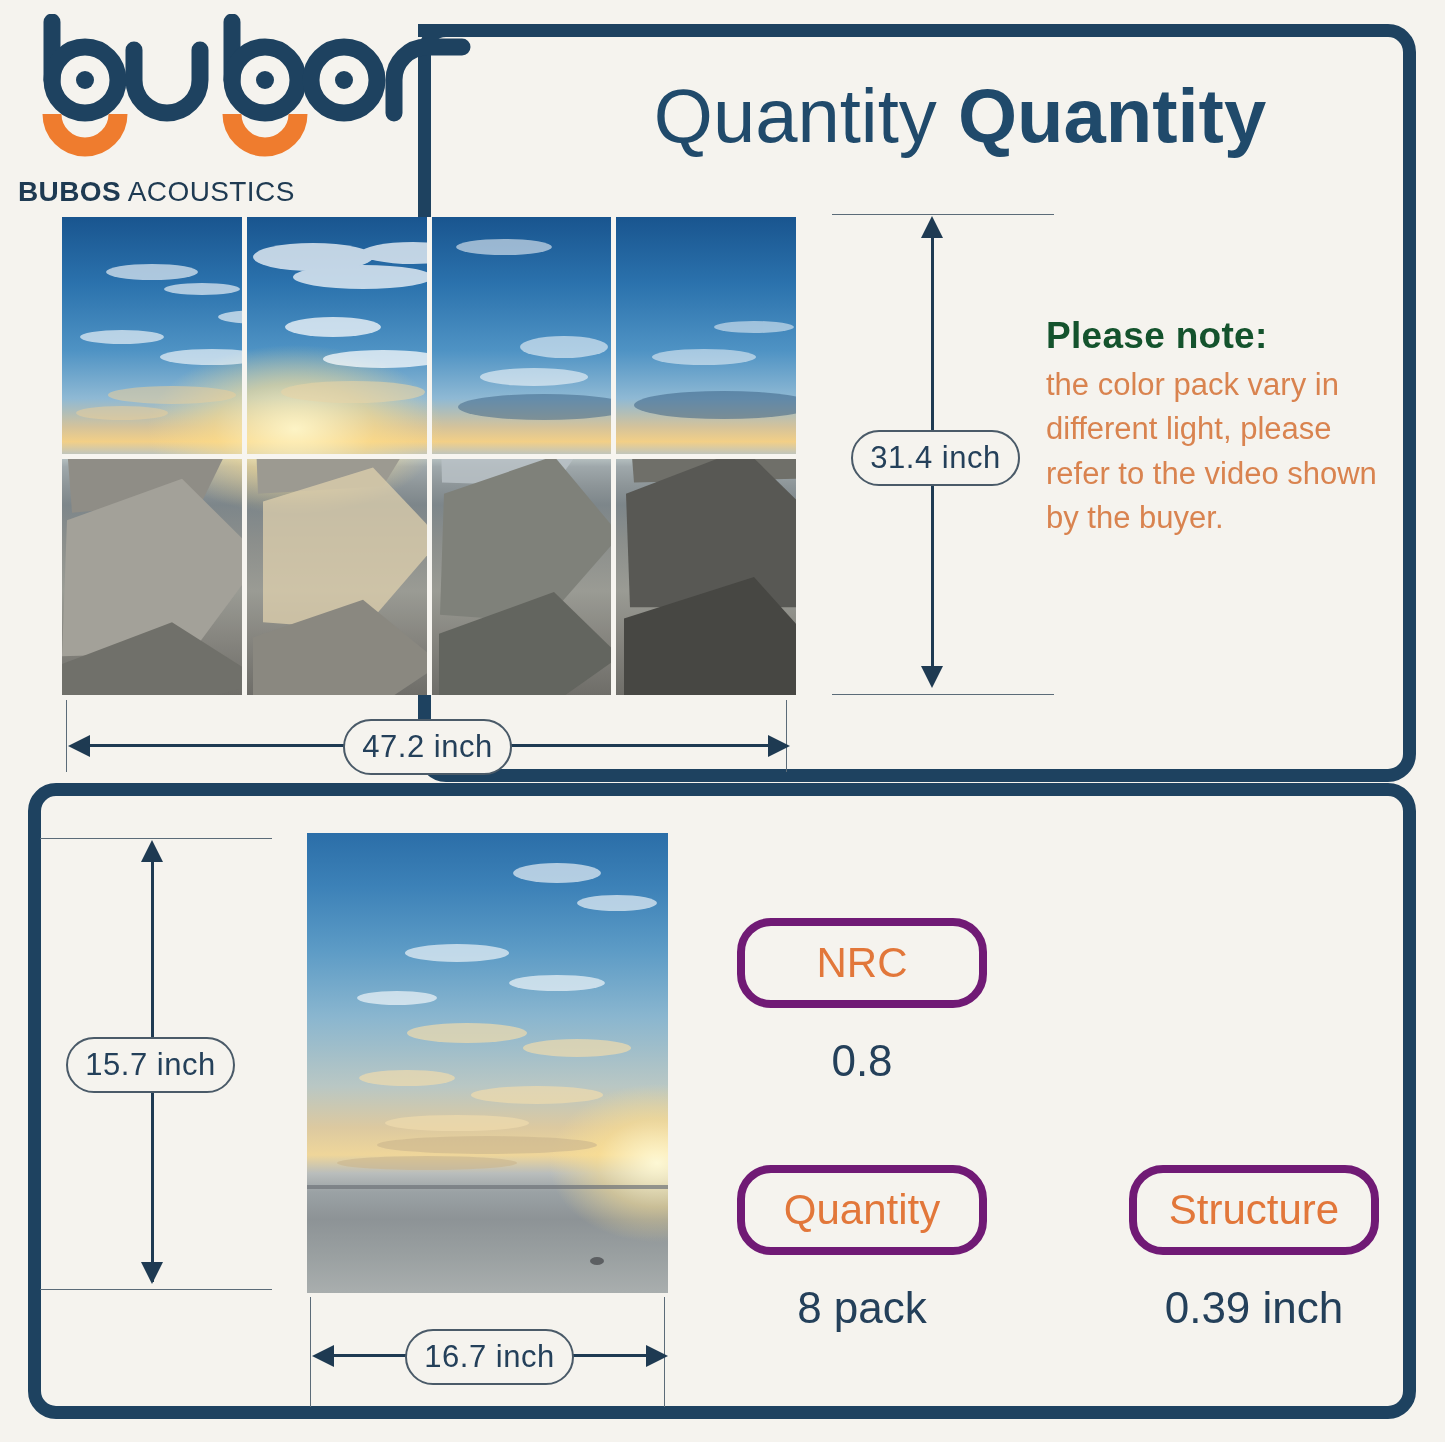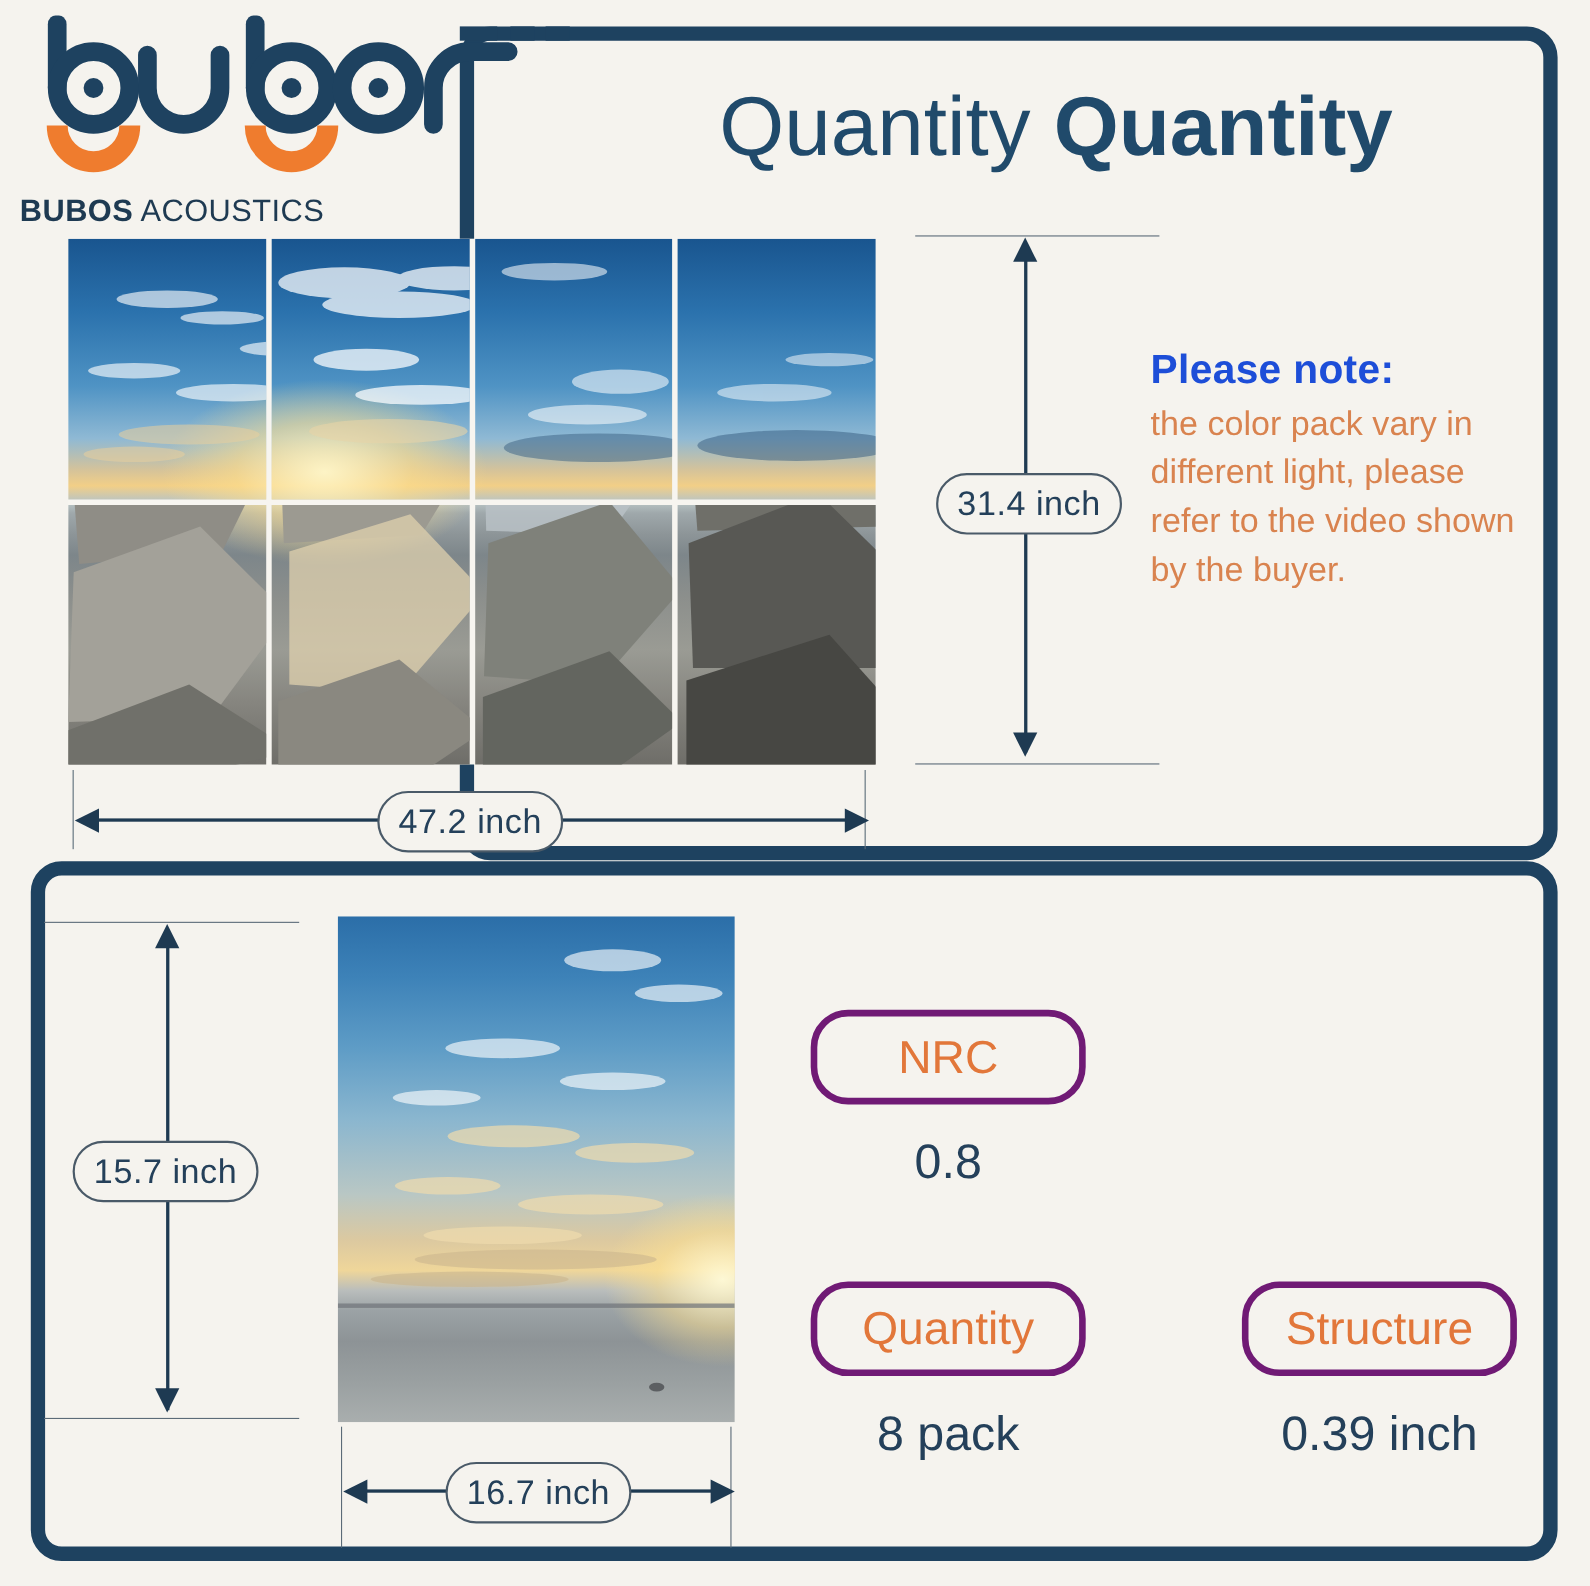--- a/index.html
+++ b/index.html
@@ -134,30 +134,30 @@
     letter-spacing:.5px;
   }
 
   
   .note{
     position:absolute;left:1046px;top:315px;width:350px;
     color:#d97a45;
   }
   .note .hd{
     font-size:37px;font-weight:700;letter-spacing:.3px;
-    color:#1d4ed8;margin-bottom:6px;
+    color:#14532d;margin-bottom:6px;
   }
   .note .bd{
     font-size:31px;line-height:1.43;color:#d9834f;
   }
 
   
   .spec{position:absolute;width:250px;text-align:center;}
   .spec .cap{
-    border:6px solid #701a75;border-radius:34px;
+    border:8px solid #701a75;border-radius:34px;
     height:74px;line-height:74px;
     color:#e2773a;font-size:42px;
     background:#f5f3ee;
     white-space:nowrap;
   }
   .spec .val{
     margin-top:28px;
     color:#24405a;font-size:44px;white-space:nowrap;
   }
   .spec .val sup{font-size:26px;vertical-align:super;}

